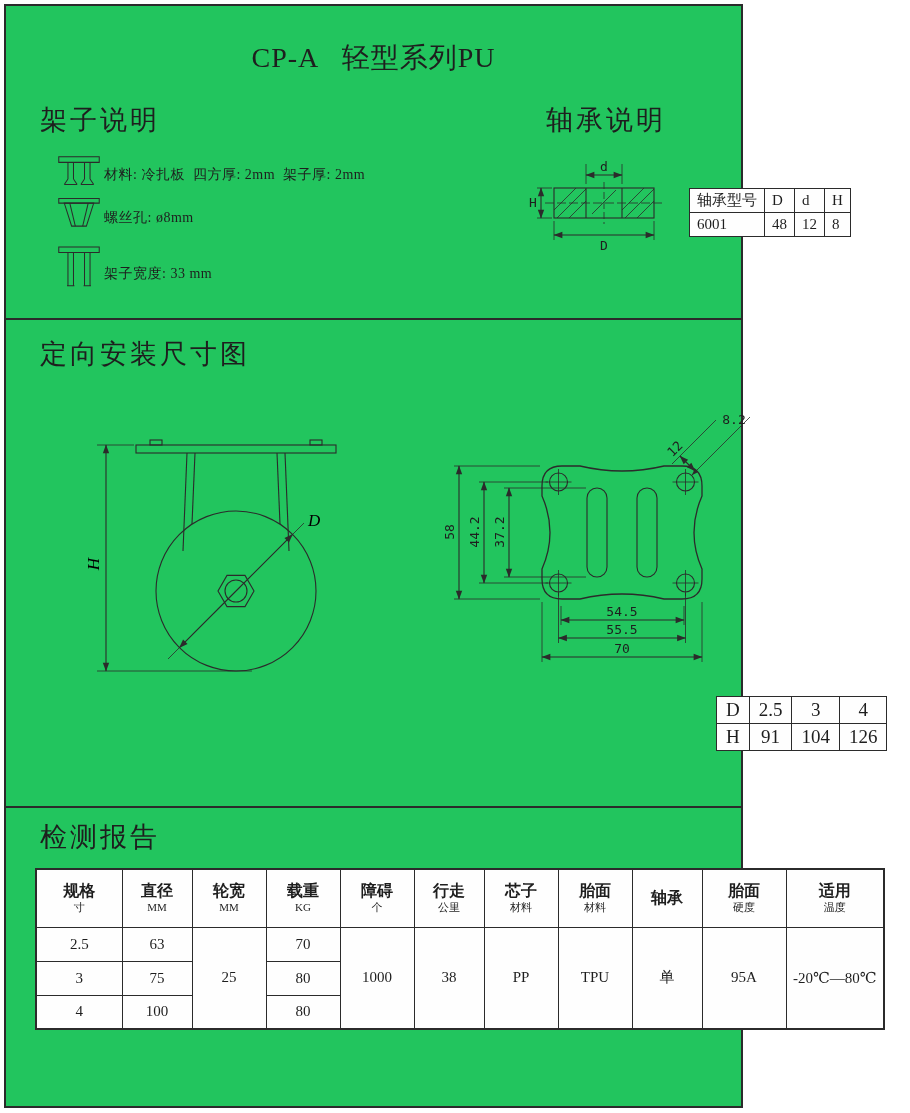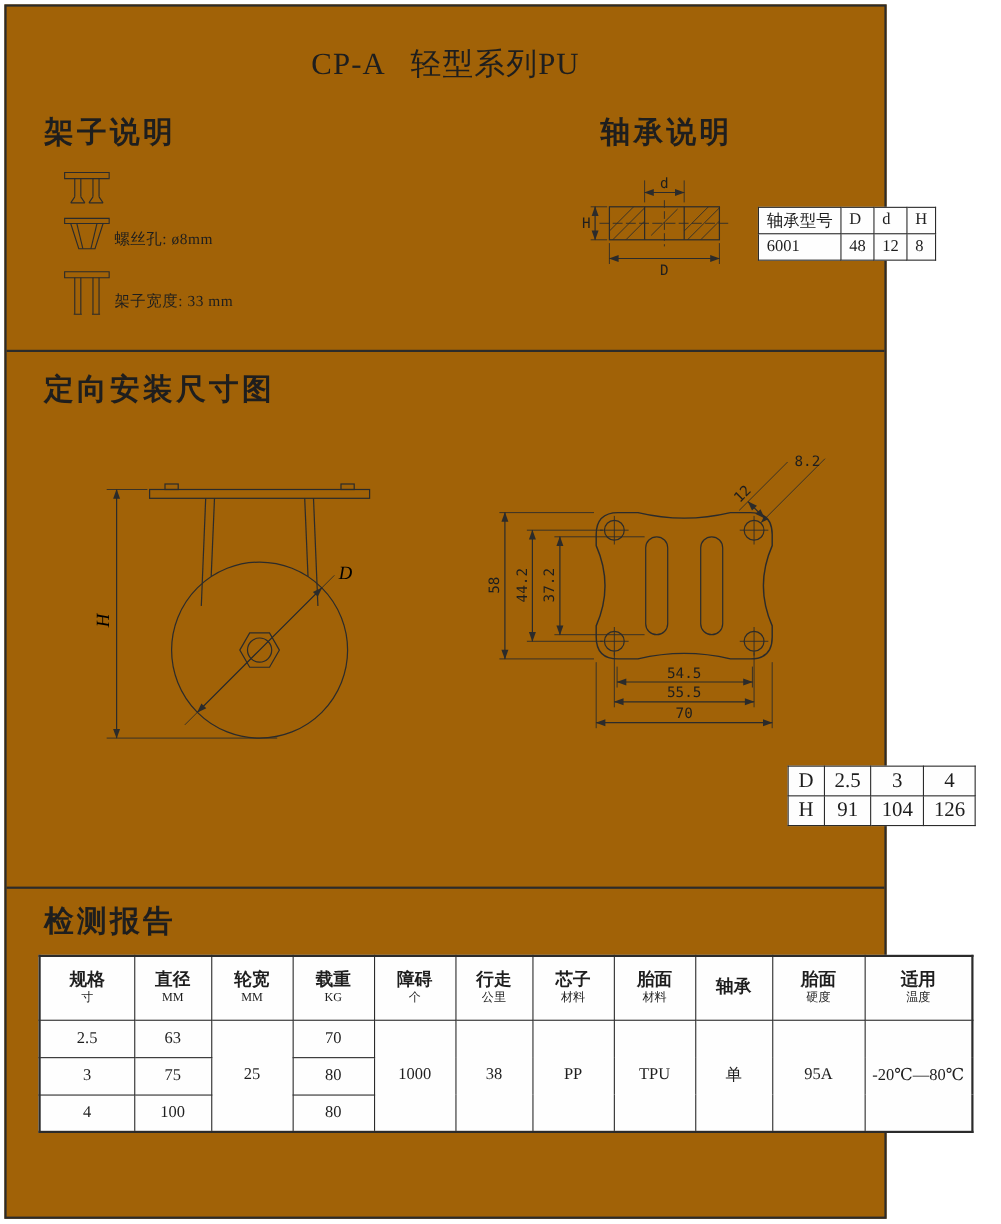--- a/index.html
+++ b/index.html
@@ -1,25 +1,25 @@
 <!DOCTYPE html>
 <html><head>
 <meta charset="utf-8">
 <style>
   * { margin:0; padding:0; box-sizing:border-box; }
   html,body { background:#fff; }
   body { width:910px; height:1113px; position:relative; overflow:hidden;
          font-family:"Liberation Serif","DejaVu Serif",serif; color:#1e1e1e; }
-  .page { position:absolute; left:4px; top:4px; width:802px; height:1104px;
-          border:2px solid #2b2b2b; background:#a16207; }
+  .page { position:absolute; left:4px; top:4px; width:739px; height:1104px;
+          border:2px solid #2b2b2b; background:#22c55e; }
   .abs { position:absolute; }
   .hr { position:absolute; left:0; right:0; height:2px; background:#2b2b2b; }
   .title { left:0; right:0; top:33px; text-align:center; font-size:28px;
            letter-spacing:1px; white-space:pre; }
-  .sec-head { font-size:27px; letter-spacing:3px; font-weight:bold; }
+  .sec-head { font-size:27px; letter-spacing:3px; font-weight:normal; }
   .note { font-size:14px; white-space:pre; letter-spacing:.5px; }
   table { border-collapse:collapse; background:#fefefe; }
   .btable td { border:1.6px solid #2b2b2b; font-size:15px; text-align:left;
                padding:2px 7px; height:24px; white-space:nowrap; }
   .dhtable td { border:1.6px solid #2b2b2b; font-size:19px; text-align:center;
                 padding:1px 9px; height:27px; white-space:nowrap; }
   .rtable { table-layout:fixed; width:848px; border:2px solid #2b2b2b; }
   .rtable th, .rtable td { border:1.2px solid #2b2b2b; text-align:center;
                            vertical-align:middle; font-weight:normal; }
   .rtable th { height:58px; }
@@ -50,20 +50,21 @@
 
   <div class="abs title">CP-A   轻型系列PU</div>
 
   <div class="abs sec-head" style="left:34px;top:96px">架子说明</div>
 
   <svg class="abs" style="left:50px;top:148px" width="46" height="37" viewBox="0 0 50 40">
     <path class="ln" d="M3 3 H47 V9 H3 Z"></path>
     <path class="ln" d="M13 9 V27 M19 9 V27 M13 27 L9 33 M19 27 L23 33 M9 33 H23"></path>
     <path class="ln" d="M31 9 V27 M37 9 V27 M31 27 L27 33 M37 27 L41 33 M27 33 H41"></path>
   </svg>
+  <div class="abs note" style="left:98px;top:160px">材料: 冷扎板  四方厚: 2mm  架子厚: 2mm</div>
 
   <svg class="abs" style="left:50px;top:190px" width="46" height="40" viewBox="0 0 50 42">
     <path class="ln" d="M3 2 H47 V7 H3 Z"></path>
     <path class="ln" d="M9 7 L41 7 L33 32 L17 32 Z"></path>
     <line class="ln" x1="15" y1="7" x2="21" y2="32"></line>
     <line class="ln" x1="35" y1="7" x2="29" y2="32"></line>
   </svg>
   <div class="abs note" style="left:98px;top:203px">螺丝孔: ø8mm</div>
 
   <svg class="abs" style="left:50px;top:238px" width="46" height="52" viewBox="0 0 50 54">

